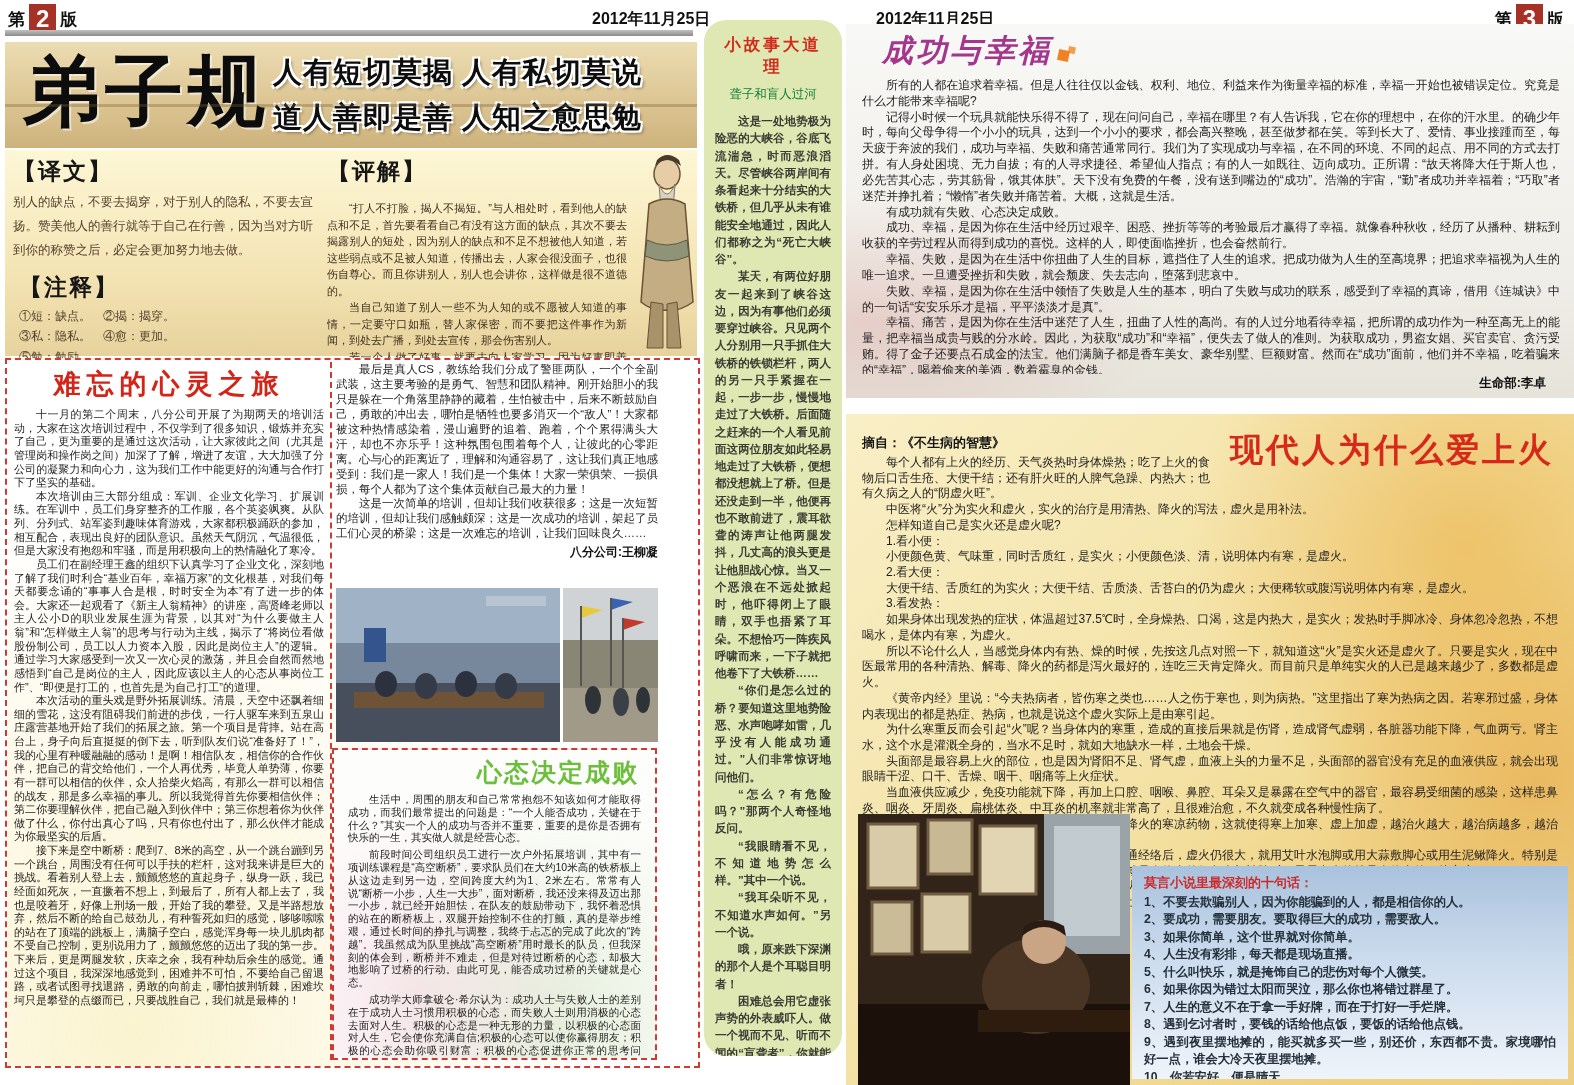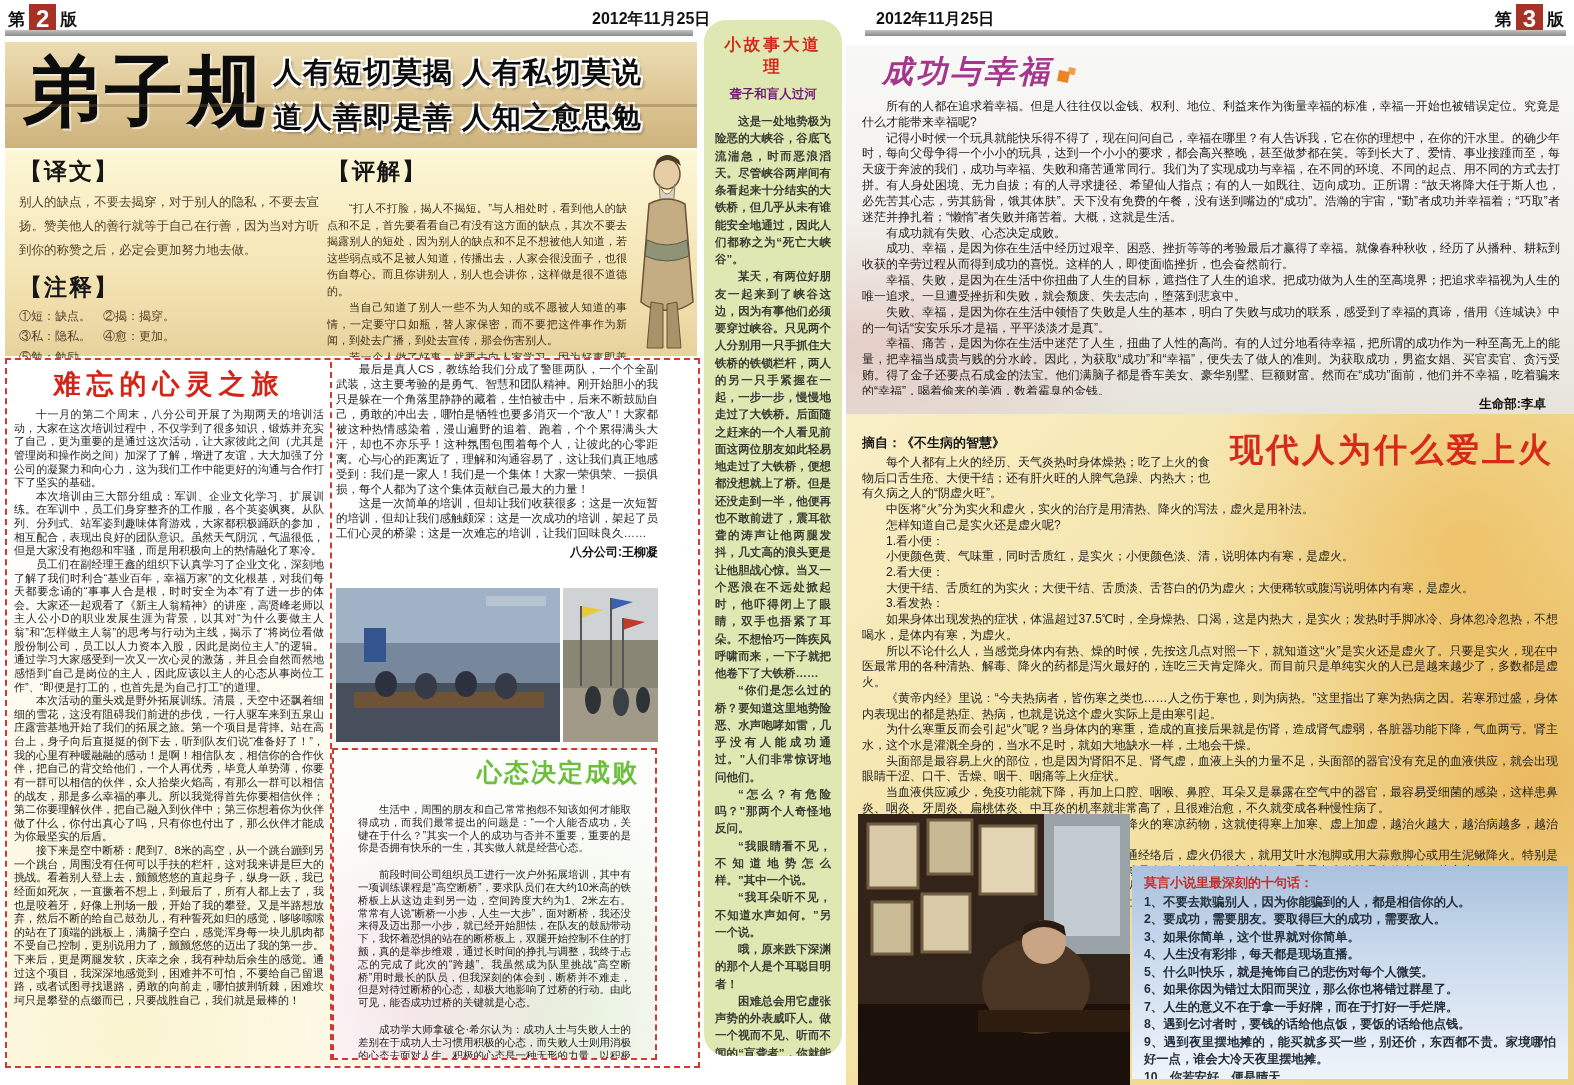--- a/index.html
+++ b/index.html
@@ -45,29 +45,29 @@
   .col2 p{margin:0;font-size:11.5px;line-height:1.3;text-indent:2em;text-align:justify;color:#1e1e1e;}
   .sig{text-align:right;font-size:12px;color:#111;margin-top:3px;font-weight:600;}
   .photos{left:336px;top:588px;width:322px;height:154px;display:flex;gap:3px;}
   .photo{flex-shrink:0;overflow:hidden;}
   
   .xintai{left:332px;top:748px;width:325px;height:312px;border:2px dashed #d03a32;
           background:radial-gradient(ellipse at 25% 80%,rgba(236,180,200,.30),rgba(236,180,200,0) 55%),
                      radial-gradient(ellipse at 70% 90%,rgba(170,210,140,.28),rgba(170,210,140,0) 60%),#fdfdfb;
           padding:4px 10px;box-sizing:border-box;overflow:hidden;}
   .x-title{text-align:right;color:#6cbf3c;font-size:25px;font-weight:900;letter-spacing:2px;margin:2px 6px 4px 0;}
-  .x-body p{margin:14px;font-size:10.5px;line-height:1.22;text-indent:2em;text-align:justify;color:#222;}
+  .x-body p{margin:4px;font-size:10.5px;line-height:1.22;text-indent:2em;text-align:justify;color:#222;}
   
   .midcol{left:704px;top:4px;width:138px;height:1036px;background:#dfe8b2;border-radius:22px;
           box-sizing:border-box;padding:12px 11px;overflow:hidden;margin-top:16px;}
   .m-title{text-align:center;color:#d3281c;font-size:16.5px;font-weight:900;letter-spacing:3px;margin:2px 0 8px;}
-  .m-sub{text-align:center;color:#701a75;font-size:12.5px;font-weight:700;margin:0 0 10px;}
+  .m-sub{text-align:center;color:#15803d;font-size:12.5px;font-weight:400;margin:0 0 10px;}
   .m-body p{margin:0;font-size:11.5px;line-height:1.5;text-indent:2em;text-align:justify;color:#3c3c34;font-weight:600;}
   
-  .chengong{left:846px;top:45px;width:728px;height:374px;
+  .chengong{left:846px;top:24px;width:728px;height:374px;
             background:radial-gradient(ellipse at 3% 80%,rgba(200,80,80,.18),rgba(200,80,80,0) 30%),
                        linear-gradient(180deg,#f8f8f6 0%,#efede7 70%,#e6e3da 100%);}
   .c-title{position:absolute;left:36px;top:6px;font-size:31px;font-weight:900;color:#a5368e;
            font-family:"Liberation Serif",serif;font-style:italic;letter-spacing:3px;}
   .c-decor{display:inline-block;width:11px;height:11px;background:#ef8224;transform:rotate(12deg);
            margin-left:6px;box-shadow:7px -7px 0 -2px #f0a04a;}
   .c-body{position:absolute;left:16px;top:54px;width:698px;height:296px;overflow:hidden;}
   .c-body p{margin:0;font-size:12px;line-height:1.32;text-indent:2em;text-align:justify;color:#1d1d1d;}
   .c-sig{position:absolute;right:28px;bottom:6px;font-size:12.5px;font-weight:600;color:#111;}
   .shanghuo{left:846px;top:414px;width:728px;height:671px;
@@ -116,21 +116,21 @@
 
   <div class="abs banner">
     <div class="banner-title">弟子规</div>
     <div class="banner-quotes">
       <div>人有短切莫揭 人有私切莫说</div>
       <div>道人善即是善 人知之愈思勉</div>
     </div>
   </div>
 
   <div class="abs cream">
-    <div class="abs" style="left:14px;top:6px;width:300px;">
+    <div class="abs" style="left:8px;top:6px;width:300px;">
       <div class="sec-h">【译文】</div>
       <div class="kai yiwen-text" style="margin-top:4px;">别人的缺点，不要去揭穿，对于别人的隐私，不要去宣扬。赞美他人的善行就等于自己在行善，因为当对方听到你的称赞之后，必定会更加努力地去做。</div>
     </div>
     <div class="abs" style="left:14px;top:122px;width:300px;">
       <div class="sec-h">【注释】</div>
       <div class="kai" style="margin-top:3px;">
           <p class="note-line">①短：缺点。　②揭：揭穿。</p>
           <p class="note-line">③私：隐私。　④愈：更加。</p>
           <p class="note-line">⑤勉：勉励。</p>
         </div>

